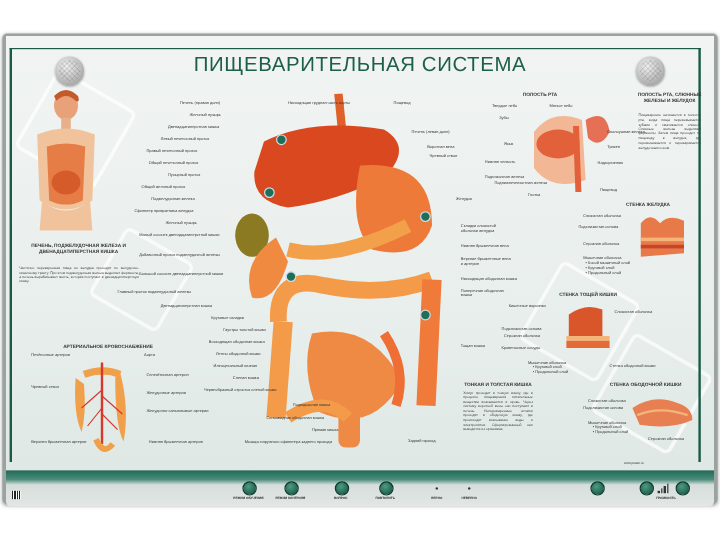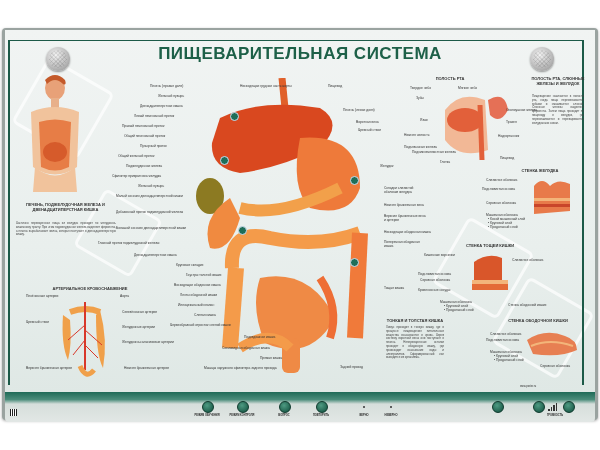--- a/index.html
+++ b/index.html
@@ -3,21 +3,21 @@
 <meta charset="utf-8">
 <style>
   html,body{margin:0;padding:0;background:#fff;}
   body{width:600px;height:450px;position:relative;overflow:hidden;font-family:"Liberation Sans",sans-serif;}
   .frame{position:absolute;left:2px;top:28px;width:596px;height:392px;border-radius:4px;background:#9aa3a0;box-shadow:0 1px 3px rgba(0,0,0,.35);}
   .poster{position:absolute;left:5px;top:30px;width:590px;height:362px;background:linear-gradient(180deg,#f1f4f3 0%,#e9efed 60%,#dfe8e5 100%);overflow:hidden;}
   .poster-border{position:absolute;left:8px;top:40px;width:572px;height:344px;border-left:2px solid #1c5a48;border-right:2px solid #1c5a48;border-top:1px solid #1c5a48;}
   .hex{position:absolute;border:3px solid rgba(255,255,255,.7);transform:rotate(30deg);border-radius:6px;}
   .bolt{position:absolute;width:24px;height:24px;border-radius:50%;background:radial-gradient(circle at 40% 35%,#f2f2f2 0%,#bdbdbd 55%,#8c8c8c 100%);box-shadow:0 1px 2px rgba(0,0,0,.4);}
   .bolt::after{content:"";position:absolute;inset:3px;border-radius:50%;background:repeating-linear-gradient(45deg,rgba(0,0,0,.08) 0 1px,transparent 1px 3px),repeating-linear-gradient(-45deg,rgba(0,0,0,.08) 0 1px,transparent 1px 3px);}
-  .title{position:absolute;left:0;width:600px;top:44px;text-align:center;font-weight:bold;font-size:17px;color:#1d6048;letter-spacing:.5px;}
+  .title{position:absolute;left:0;width:600px;top:44px;text-align:center;font-weight:normal;font-size:17px;color:#1d6048;letter-spacing:.5px;}
   .lbl{position:absolute;font-size:3.3px;color:#333;white-space:nowrap;}
   .hdr{position:absolute;font-size:4px;font-weight:bold;color:#333;text-align:center;line-height:5px;}
   .para{position:absolute;font-size:2.9px;color:#444;line-height:3.8px;text-align:justify;}
   .organ{position:absolute;}
   .dot-badge{position:absolute;width:7px;height:7px;border-radius:50%;background:#1e6e58;border:1px solid #cde;}
   .bottom-bar{position:absolute;left:5px;top:392px;width:590px;height:30px;background:linear-gradient(180deg,#1f6a57 0%,#4a8c7a 25%,#d6dedb 40%,#e2e7e5 100%);border-radius:0 0 4px 4px;}
   .ctrl{position:absolute;top:401px;width:10px;height:10px;border-radius:50%;background:radial-gradient(circle at 40% 35%,#4e9a82 0%,#1c5d4a 80%);border:1px solid #0e3a2d;}
   .ctrl-lbl{position:absolute;top:414px;font-size:2.6px;font-weight:bold;color:#2a2a2a;text-align:center;width:30px;line-height:3px;}
   .mini-dot{position:absolute;top:406px;width:2px;height:2px;border-radius:50%;background:#333;}
   .signal{position:absolute;left:548px;top:403px;display:flex;align-items:flex-end;gap:1px;height:8px;}

